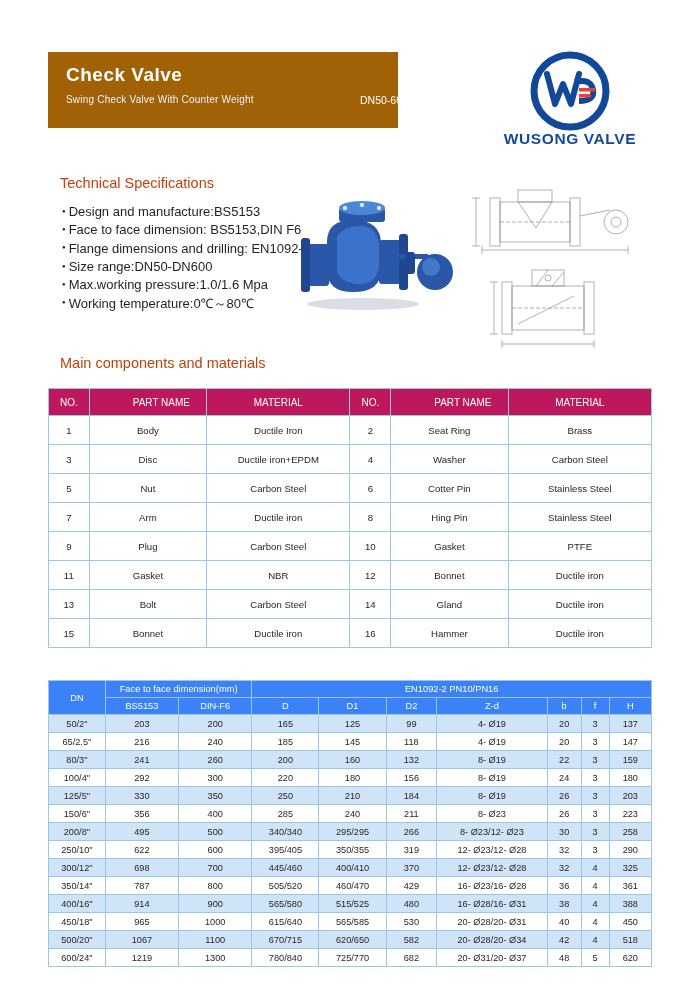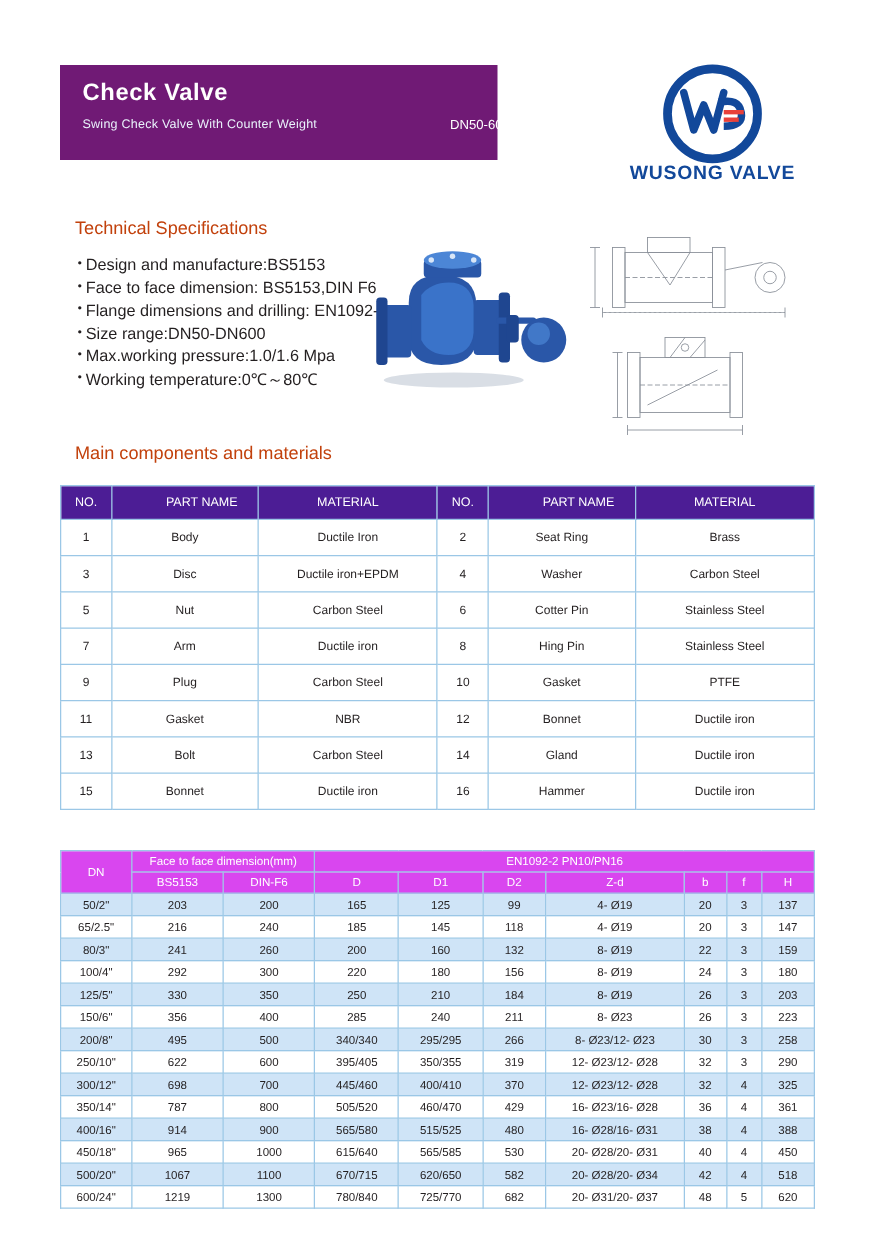--- a/index.html
+++ b/index.html
@@ -21,21 +21,21 @@
     height: 1001px;
   }
 
   
   .header-band {
     position: absolute;
     left: 48px;
     top: 52px;
     width: 350px;
     height: 76px;
-    background: #701a75;
+    background: #a16207;
   }
   .header-title {
     position: absolute;
     left: 18px;
     top: 12px;
     color: #ffffff;
     font-size: 19px;
     font-weight: bold;
     letter-spacing: 0.5px;
   }
@@ -136,21 +136,21 @@
     border-collapse: collapse;
     position: absolute;
     font-size: 9.6px;
   }
   #components-table {
     left: 48px;
     top: 388px;
     width: 604px;
   }
   #components-table th {
-    background: #4c1d95;
+    background: #be185d;
     color: #ffffff;
     font-weight: normal;
     font-size: 10px;
     height: 24px;
     border: 1px solid #9bc7e6;
   }
   #components-table td {
     border: 1px solid #9bc7e6;
     height: 26px;
     text-align: center;
@@ -159,21 +159,21 @@
   .col-no { width: 42px; }
   .col-part { width: 100px; padding-left: 28px; }
   .col-mat { width: 160px; }
 
   #dims-table {
     left: 48px;
     top: 680px;
     width: 604px;
   }
   #dims-table th {
-    background: #d946ef;
+    background: #3b82f6;
     color: #ffffff;
     font-weight: normal;
     font-size: 9.3px;
     border: 1px solid #9bc7e6;
     padding: 2px 1px;
     line-height: 12px;
   }
   #dims-table td {
     border: 1px solid #9bc7e6;
     height: 17px;

